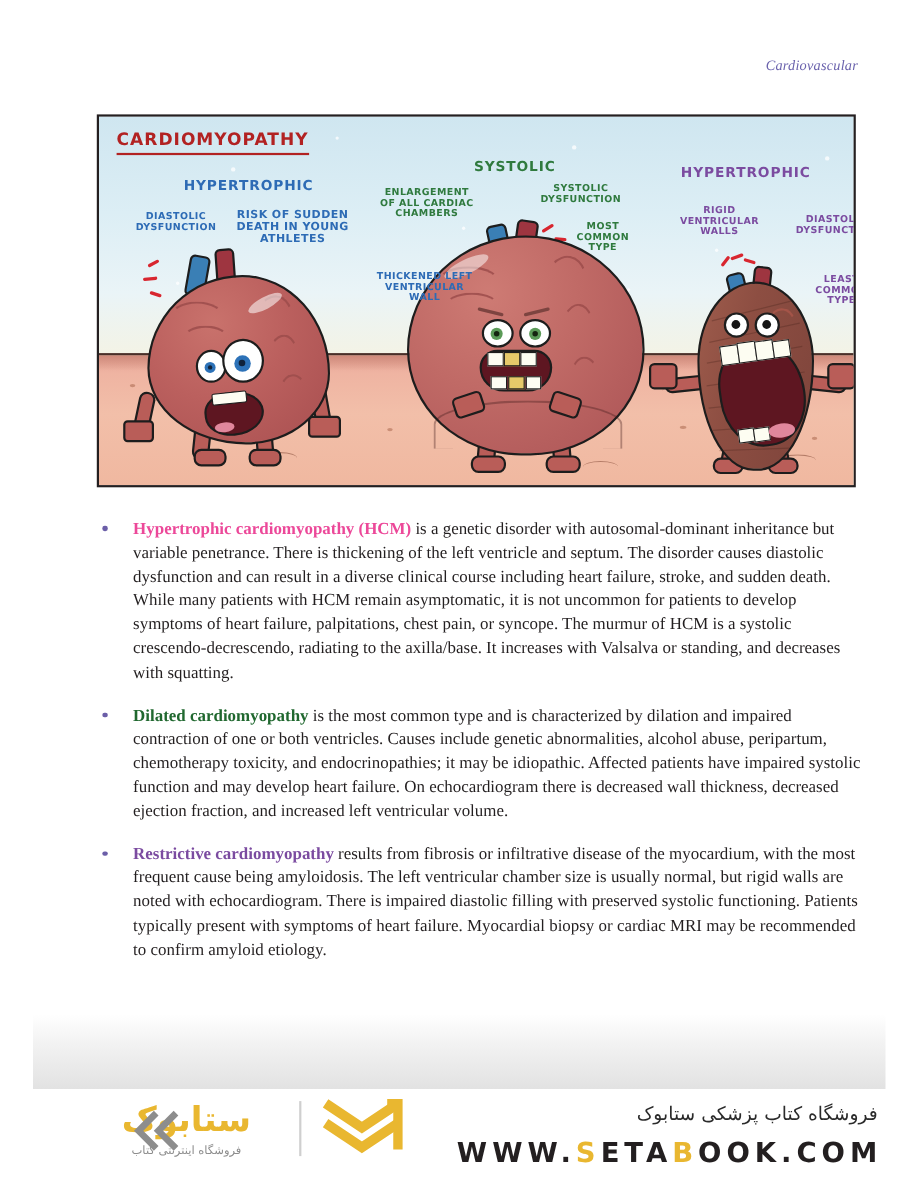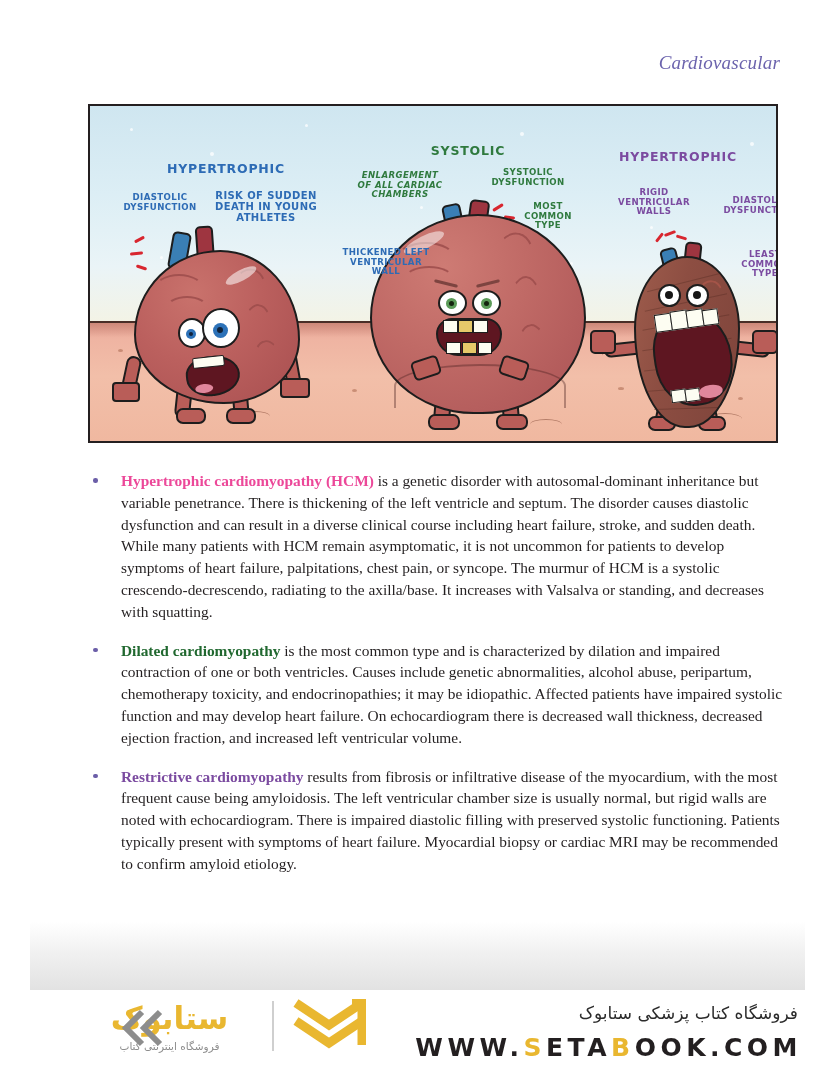--- a/index.html
+++ b/index.html
@@ -15,21 +15,21 @@
     position: relative;
   }
 
   
   #running-head {
     position: absolute;
     top: 52px;
     right: 55px;
     font-family: "Liberation Serif", serif;
     font-style: italic;
-    font-size: 19px;
+    font-size: 13px;
     color: #6b63ad;
     letter-spacing: 0.2px;
   }
 
   
   #illustration {
     position: absolute;
     left: 88px;
     top: 104px;
     width: 690px;
@@ -102,21 +102,21 @@
     text-align: left;
   }
   #lbl-hypertrophic { left: 46px; top: 56px; width: 180px; font-size: 12.5px; color: #2d6bb5; letter-spacing: .8px; }
   #lbl-dilated      { left: 298px; top: 38px; width: 160px; font-size: 12.5px; color: #2f7a3e; letter-spacing: .8px; }
   #lbl-restrictive  { left: 488px; top: 44px; width: 200px; font-size: 12.5px; color: #7b4ba0; letter-spacing: .8px; }
 
   #lbl-diastolic-dys-h { left: 10px; top: 87px; width: 120px; font-size: 8.6px; color: #2d6bb5; }
   #lbl-risk-sudden     { left: 110px; top: 84px; width: 132px; font-size: 10px; color: #2d6bb5; }
   #lbl-thickened-lv    { left: 230px; top: 142px; width: 132px; font-size: 8.6px; color: #2d6bb5; }
 
-  #lbl-enlargement   { left: 246px; top: 65px; width: 128px; font-size: 8.6px; color: #2f7a3e; font-style: italic; }
+  #lbl-enlargement   { left: 234px; top: 65px; width: 128px; font-size: 8.6px; color: #2f7a3e; }
   #lbl-systolic-dys  { left: 382px; top: 62px; width: 112px; font-size: 8.6px; color: #2f7a3e; }
   #lbl-most-common   { left: 412px; top: 96px; width: 92px; font-size: 8.6px; color: #2f7a3e; }
 
   #lbl-rigid-walls     { left: 512px; top: 82px; width: 104px; font-size: 8.6px; color: #7b4ba0; }
   #lbl-diastolic-dys-r { left: 614px; top: 90px; width: 112px; font-size: 8.6px; color: #7b4ba0; }
   #lbl-least-common    { left: 630px; top: 144px; width: 90px; font-size: 8.6px; color: #7b4ba0; }
 
   
   .heart { position: absolute; }
   .vessel-blue {
@@ -461,20 +461,21 @@
         <div class="tooth" style="left:20px;top:-3px;width:15px;height:17px;"></div>
         <div class="tooth" style="left:36px;top:-2px;width:15px;height:16px;"></div>
         <div class="tooth" style="left:52px;top:0px;width:14px;height:14px;"></div>
         <div class="tooth" style="left:10px;bottom:4px;width:13px;height:11px;"></div>
         <div class="tooth" style="left:24px;bottom:3px;width:13px;height:11px;"></div>
         <div style="position:absolute;left:38px;bottom:4px;width:24px;height:13px;background:#e0879c;border-radius:50%;"></div>
       </div>
     </div>
   </div>
 
+  <div class="ill-label" id="title-cardiomyopathy">CARDIOMYOPATHY</div>
 
   <div class="ill-label" id="lbl-hypertrophic">HYPERTROPHIC</div>
   <div class="ill-label" id="lbl-dilated">SYSTOLIC</div>
   <div class="ill-label" id="lbl-restrictive">HYPERTROPHIC</div>
 
   <div class="ill-label" id="lbl-diastolic-dys-h">DIASTOLIC
 DYSFUNCTION</div>
   <div class="ill-label" id="lbl-risk-sudden">RISK OF SUDDEN
 DEATH IN YOUNG
 ATHLETES</div>

